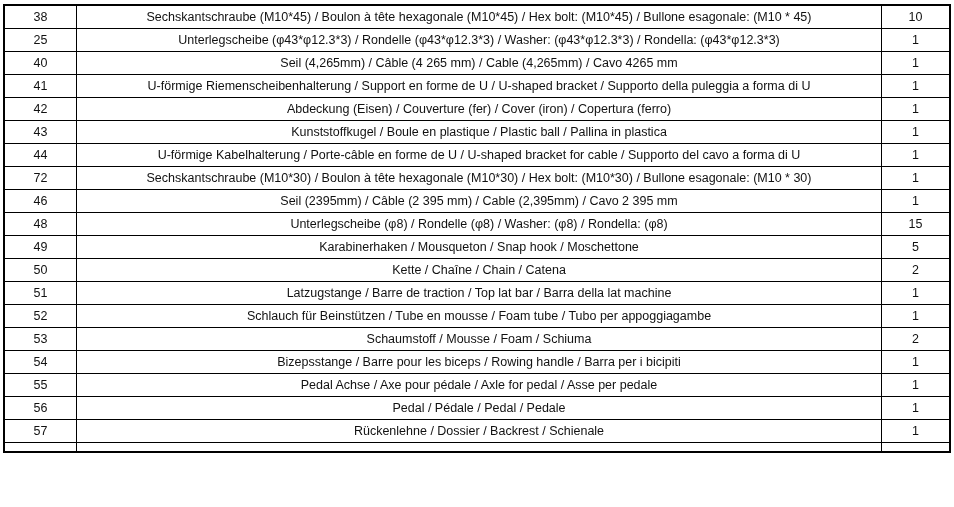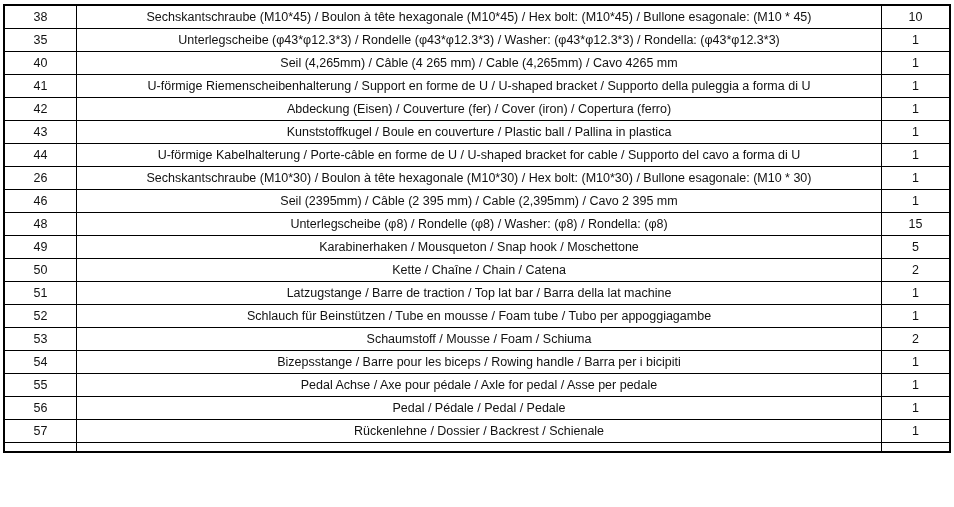--- a/index.html
+++ b/index.html
@@ -49,21 +49,21 @@
 <div class="page">
   <table class="parts">
     <tbody>
   <tr>
     <td class="col-num">38</td>
     <td class="col-desc">Sechskantschraube (M10*45) / Boulon à tête hexagonale (M10*45) / Hex bolt: (M10*45) / Bullone esagonale: (M10 * 45)</td>
     <td class="col-qty">10</td>
   </tr>
 
   <tr>
-    <td class="col-num">35</td>
+    <td class="col-num">25</td>
     <td class="col-desc">Unterlegscheibe (φ43*φ12.3*3) / Rondelle (φ43*φ12.3*3) / Washer: (φ43*φ12.3*3) / Rondella: (φ43*φ12.3*3)</td>
     <td class="col-qty">1</td>
   </tr>
 
   <tr>
     <td class="col-num">40</td>
     <td class="col-desc">Seil (4,265mm) / Câble (4 265 mm) / Cable (4,265mm) / Cavo 4265 mm</td>
     <td class="col-qty">1</td>
   </tr>
 
@@ -74,32 +74,32 @@
   </tr>
 
   <tr>
     <td class="col-num">42</td>
     <td class="col-desc">Abdeckung (Eisen) / Couverture (fer) / Cover (iron) / Copertura (ferro)</td>
     <td class="col-qty">1</td>
   </tr>
 
   <tr>
     <td class="col-num">43</td>
-    <td class="col-desc">Kunststoffkugel / Boule en couverture / Plastic ball / Pallina in plastica</td>
+    <td class="col-desc">Kunststoffkugel / Boule en plastique / Plastic ball / Pallina in plastica</td>
     <td class="col-qty">1</td>
   </tr>
 
   <tr>
     <td class="col-num">44</td>
     <td class="col-desc">U-förmige Kabelhalterung / Porte-câble en forme de U / U-shaped bracket for cable / Supporto del cavo a forma di U</td>
     <td class="col-qty">1</td>
   </tr>
 
   <tr>
-    <td class="col-num">26</td>
+    <td class="col-num">72</td>
     <td class="col-desc">Sechskantschraube (M10*30) / Boulon à tête hexagonale (M10*30) / Hex bolt: (M10*30) / Bullone esagonale: (M10 * 30)</td>
     <td class="col-qty">1</td>
   </tr>
 
   <tr>
     <td class="col-num">46</td>
     <td class="col-desc">Seil (2395mm) / Câble (2 395 mm) / Cable (2,395mm) / Cavo 2 395 mm</td>
     <td class="col-qty">1</td>
   </tr>
 

